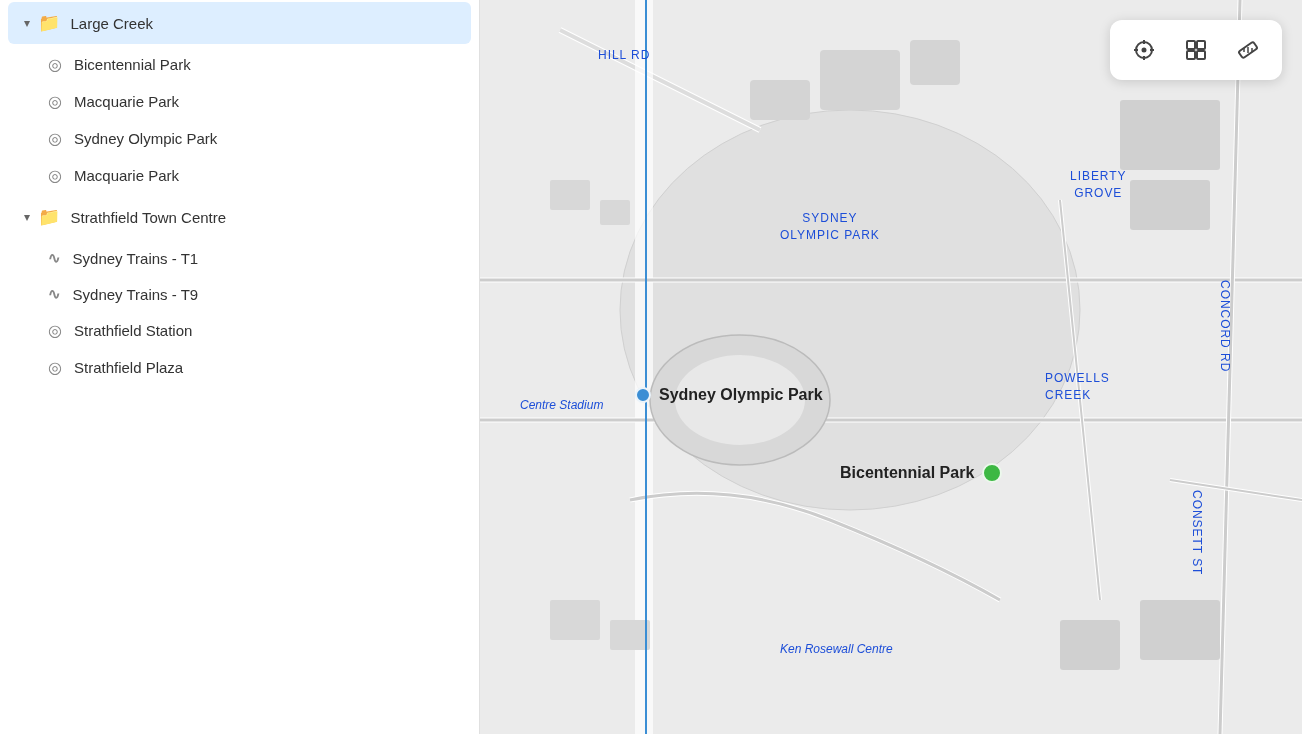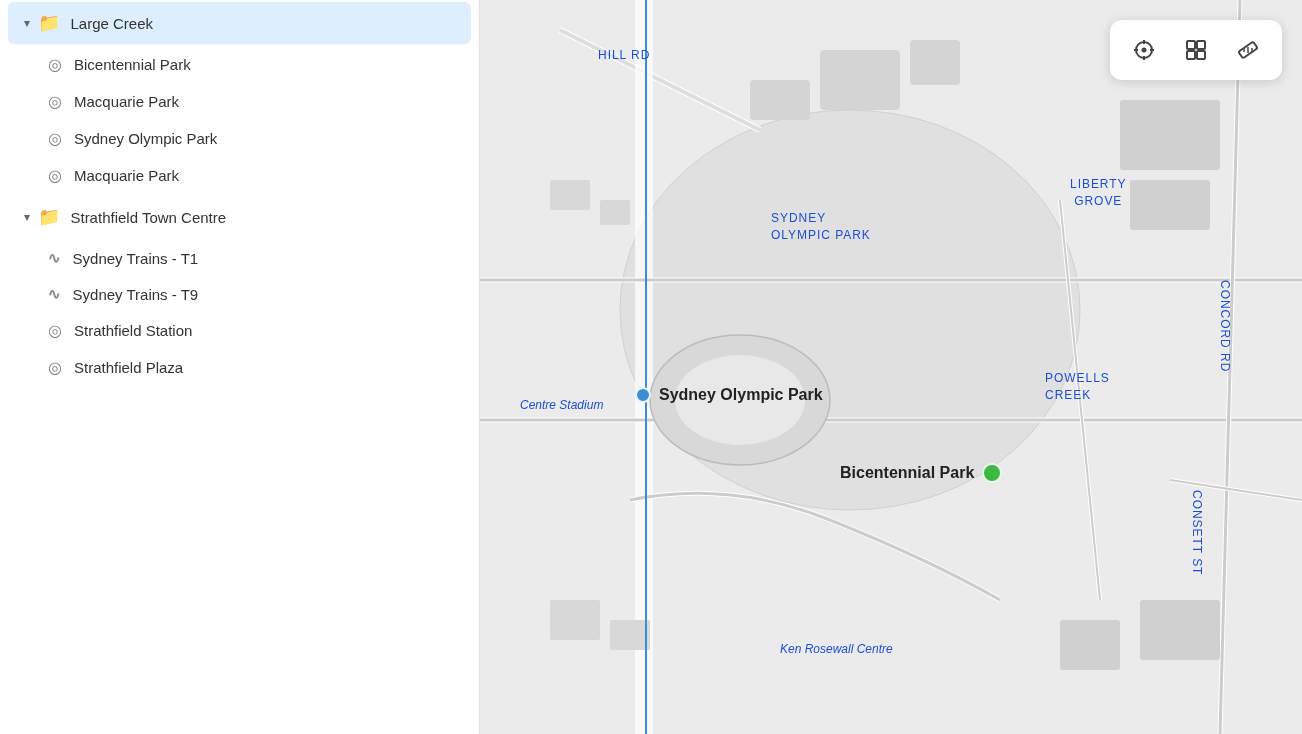--- a/index.html
+++ b/index.html
@@ -260,22 +260,22 @@
     <rect x="120" y="200" width="30" height="25" rx="2" fill="#d8d8d8"></rect>
     <rect x="70" y="600" width="50" height="40" rx="2" fill="#d8d8d8"></rect>
     <rect x="130" y="620" width="40" height="30" rx="2" fill="#d8d8d8"></rect>
 
     <line x1="690" y1="480" x2="822" y2="500" stroke="#fff" stroke-width="4"></line>
     <line x1="690" y1="480" x2="822" y2="500" stroke="#ccc" stroke-width="2"></line>
   </svg>
 
   <div class="vertical-line"></div>
 
-  <div class="map-label" style="top:210px;left:291px;line-height:1.4;">SYDNEY<br>OLYMPIC PARK</div>
-  <div class="map-label" style="top:176px;left:590px;text-align:center;line-height:1.4;">LIBERTY<br>GROVE</div>
+  <div class="map-label" style="top:210px;left:300px;text-align:center;line-height:1.4;">SYDNEY<br>OLYMPIC PARK</div>
+  <div class="map-label" style="top:168px;left:590px;text-align:center;line-height:1.4;">LIBERTY<br>GROVE</div>
   <div class="map-label" style="top:48px;left:118px;">Hill Rd</div>
   <div class="map-label" style="top:398px;left:40px;font-style:italic;text-transform:none;letter-spacing:0;">Centre Stadium</div>
   <div class="map-label" style="top:642px;left:300px;font-style:italic;text-transform:none;letter-spacing:0;">Ken Rosewall Centre</div>
   <div class="map-label" style="top:370px;left:565px;text-align:left;line-height:1.4;">Powells<br>Creek</div>
   <div class="map-label" style="top:280px;left:738px;writing-mode:vertical-rl;text-orientation:mixed;">Concord Rd</div>
   <div class="map-label" style="top:490px;left:710px;writing-mode:vertical-rl;text-orientation:mixed;">Consett St</div>
 
   <div class="place-marker" style="top:386px;left:155px;">
     <div class="marker-dot" style="background:#3b8ed4;border-color:rgba(255,255,255,0.9);width:16px;height:16px;"></div>
     <span class="marker-label">Sydney Olympic Park</span>

